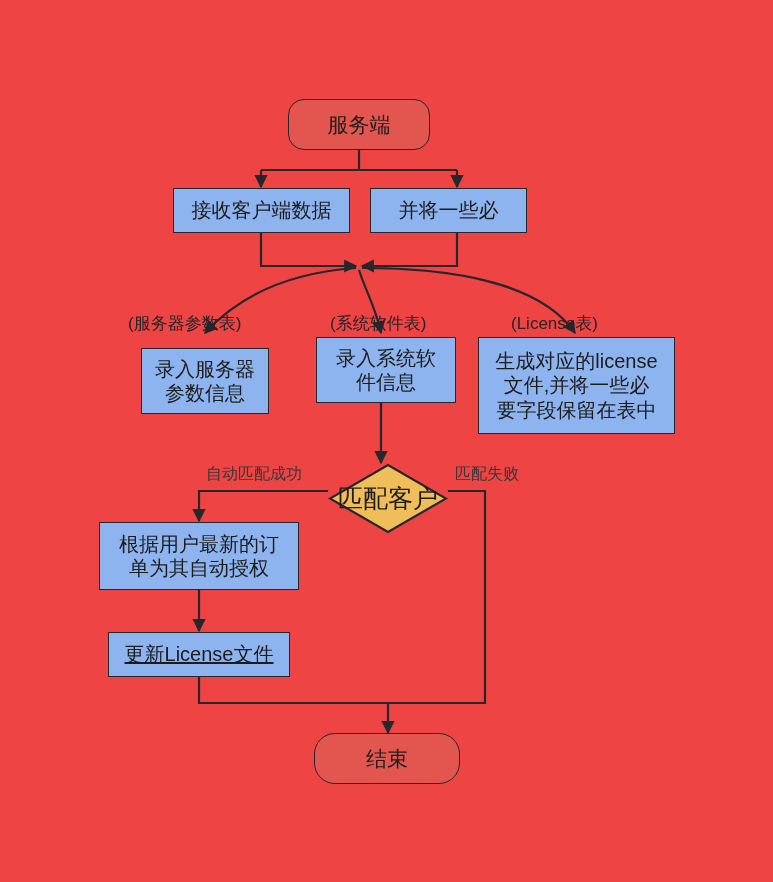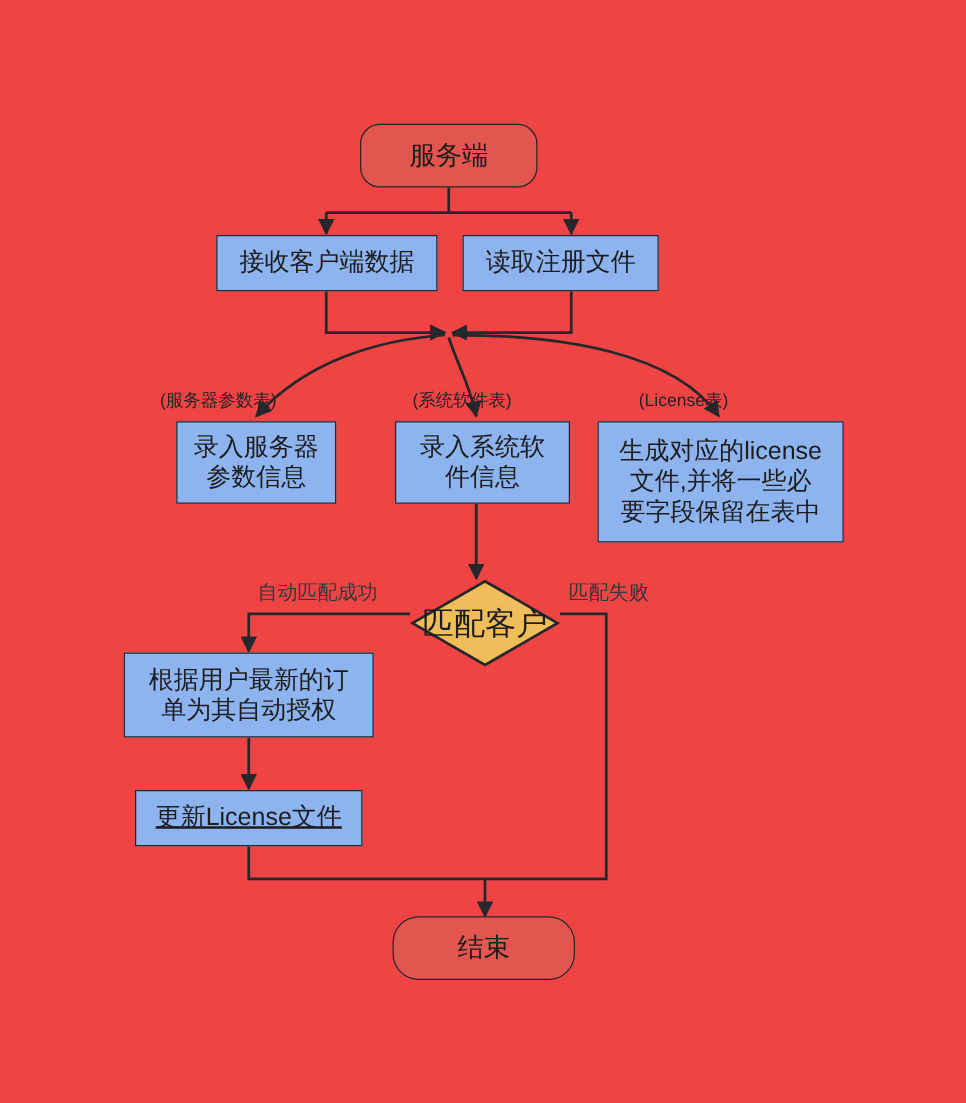--- a/index.html
+++ b/index.html
@@ -68,21 +68,21 @@
     z-index: 2;
   }
   .edge-label {
     position: absolute;
     font-size: 16px;
     color: #35373b;
     white-space: nowrap;
   }
   .table-label {
     position: absolute;
-    font-size: 14px;
+    font-size: 17px;
     color: #232428;
     white-space: nowrap;
   }
 </style>
 </head>
 <body>
 
 <div id="canvas">
 
   <svg id="edges" viewBox="0 0 773 882" xmlns="http://www.w3.org/2000/svg">
@@ -121,29 +121,29 @@
       <path d="M 448 491 L 485 491 L 485 703 L 388 703"></path>
 
       <path d="M 388 703 L 388 733" marker-end="url(#arrow)"></path>
     </g>
   </svg>
 
   <div class="node node-terminal" style="left:288px; top:99px; width:142px; height:51px;">服务端</div>
 
   <div class="node node-process" style="left:173px; top:188px; width:177px; height:45px;">接收客户端数据</div>
 
-  <div class="node node-process" style="left:370px; top:188px; width:157px; height:45px;">读取注册文件</div>
+  <div class="node node-process" style="left:370px; top:188px; width:157px; height:45px;">并将一些必</div>
 
   <div class="table-label" style="left:128px; top:312px;">(服务器参数表)</div>
 
   <div class="table-label" style="left:330px; top:312px;">(系统软件表)</div>
 
   <div class="table-label" style="left:511px; top:312px;">(License表)</div>
 
-  <div class="node node-process" style="left:141px; top:337px; width:128px; height:66px;">录入服务器
+  <div class="node node-process" style="left:141px; top:348px; width:128px; height:66px;">录入服务器
 参数信息</div>
 
   <div class="node node-process" style="left:316px; top:337px; width:140px; height:66px;">录入系统软
 件信息</div>
 
   <div class="node node-process" style="left:478px; top:337px; width:197px; height:97px;">生成对应的license
 文件,并将一些必
 要字段保留在表中</div>
 
   <div class="node-decision-wrap" style="left:328px; top:463px; width:120px; height:71px;">

